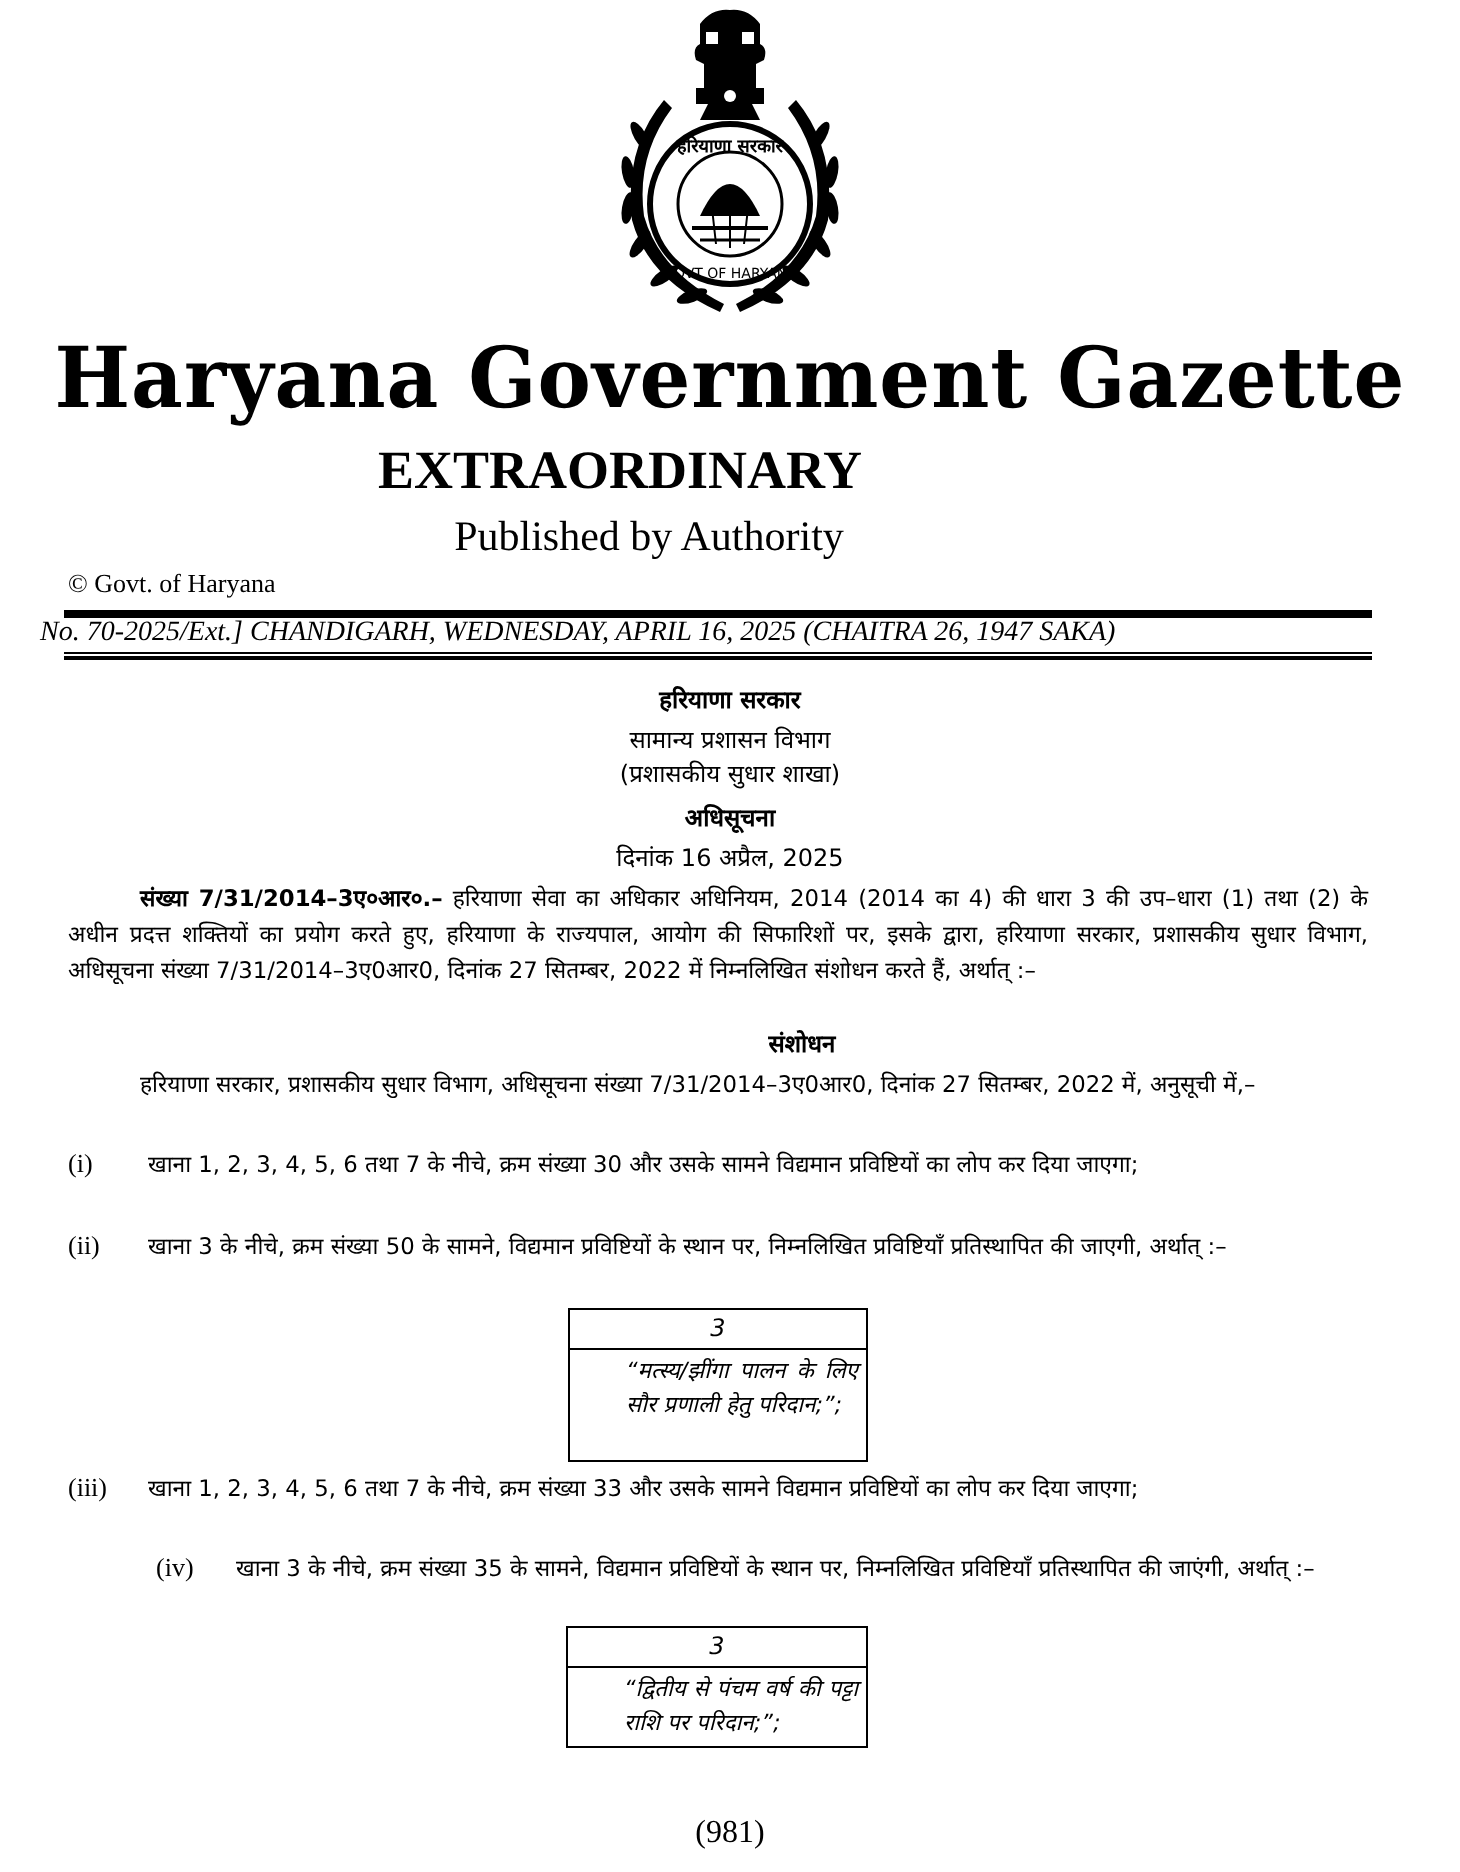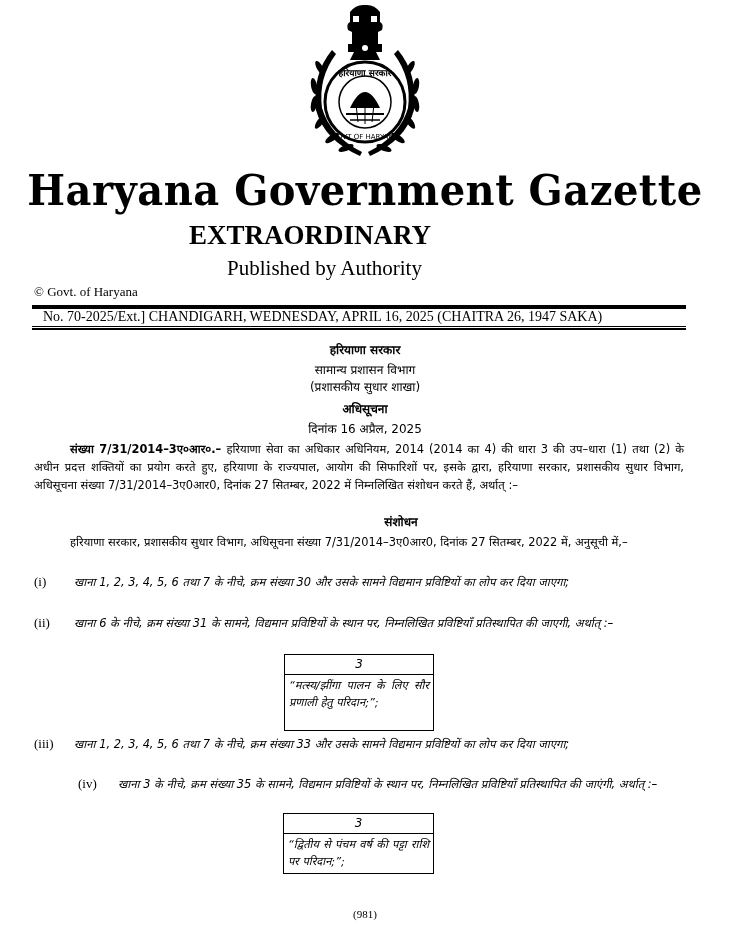--- a/index.html
+++ b/index.html
@@ -10,53 +10,53 @@
   #title { position: absolute; left: 0; width: 730px; top: 166px; text-align: center;
     font-family: "DejaVu Serif", "Liberation Serif", serif; font-weight: bold; font-size: 40px;
     letter-spacing: 0.5px; transform: scaleY(1.05); }
   #extra { position: absolute; left: 0; width: 620px; top: 220px; text-align: center;
     font-family: "Liberation Serif", serif; font-weight: bold; font-size: 27px; }
   #pubby { position: absolute; left: 0; width: 649px; top: 256px; text-align: center;
     font-family: "Liberation Serif", serif; font-size: 21px; }
   #copy { position: absolute; left: 34px; top: 284px; font-family: "Liberation Serif", serif; font-size: 13px; }
 
   #rule-top { position: absolute; left: 32px; top: 305px; width: 654px; height: 4px; background: #000; }
-  #issue-line { position: absolute; left: 43px; top: 309px; font-family: "Liberation Serif", serif; font-size: 14px; white-space: nowrap; }
+  #issue-line { position: absolute; left: 20px; top: 309px; font-family: "Liberation Serif", serif; font-size: 14px; white-space: nowrap; font-style: italic; }
   #rule-b1 { position: absolute; left: 32px; top: 326px; width: 654px; height: 1px; background: #000; }
   #rule-b2 { position: absolute; left: 32px; top: 328px; width: 654px; height: 2px; background: #000; }
 
   .ctr { position: absolute; left: 0; width: 730px; text-align: center; font-family: "DejaVu Sans", sans-serif; }
   #hdr1 { top: 341px; font-size: 12px; font-weight: bold; }
   #hdr2 { top: 361px; font-size: 12px; }
   #hdr3 { top: 378px; font-size: 12px; }
   #hdr4 { top: 400px; font-size: 12px; font-weight: bold; }
   #hdr5 { top: 420px; font-size: 12px; text-align: center; }
 
   .para { position: absolute; left: 34px; width: 650px; font-family: "DejaVu Sans", sans-serif;
     font-size: 11.4px; line-height: 18px; text-align: justify; text-align-last: left; }
   #para1 { top: 440px; text-indent: 36px; }
   #para1 b { font-weight: bold; }
   #amend-h { position: absolute; left: 0; width: 730px; text-align: center; top: 513px; font-family: "DejaVu Sans", sans-serif; font-size: 12px; font-weight: bold; padding-left: 36px; }
   #para2 { top: 533px; text-indent: 36px; }
 
   .item { position: absolute; left: 34px; width: 650px; font-family: "DejaVu Sans", sans-serif; font-size: 11.4px; line-height: 20px; }
   .item .num { position: absolute; left: 0; top: 0; font-family: "Liberation Serif", serif; font-size: 13px; }
-  .item .txt { margin-left: 40px; text-align: justify; text-align-last: left; font-style: italic; }
+  .item .txt { margin-left: 40px; text-align: justify; text-align-last: left; }
   #item1 { top: 572px; }
   #item2 { top: 613px; }
   #item3 { top: 734px; }
   #item4 { top: 774px; margin-left: 44px; }
 
   .box { position: absolute; border: 1px solid #000; font-family: "DejaVu Sans", sans-serif; font-style: italic; font-size: 11.2px; }
   .box .bh { text-align: center; border-bottom: 1px solid #000; height: 19px; line-height: 19px; font-size: 12px; }
-  .box .bb { padding: 2px 4px 2px 4px; line-height: 17px; text-align: justify; text-align-last: left; }
+  .box .bb { padding: 2px 4px 2px 4px; line-height: 17px; text-align: justify; text-align-last: left; margin-left: 24px; }
   #box1 { left: 284px; top: 654px; width: 148px; height: 75px; }
   #box2 { left: 283px; top: 813px; width: 149px; height: 59px; }
 
-  #page-num { position: absolute; left: 0; width: 730px; top: 908px; text-align: center; font-family: "Liberation Serif", serif; font-size: 11px; }
+  #page-num { position: absolute; left: 0; width: 730px; top: 908px; text-align: center; font-family: "Liberation Serif", serif; font-size: 16px; }
 </style>
 </head>
 <body>
 
 <svg id="emblem" viewBox="0 0 134 160">
 
   <g>
     <path d="M52 10 Q58 2 67 3 Q76 2 82 10 L82 20 Q86 22 84 28 L80 30 L80 42 L54 42 L54 30 L50 28 Q48 22 52 20 Z" fill="#000"></path>
     <rect x="55" y="14" width="6" height="6" fill="#fff"></rect>
     <rect x="73" y="14" width="6" height="6" fill="#fff"></rect>
@@ -114,21 +114,21 @@
 
 <div id="amend-h">संशोधन</div>
 <div id="para2" class="para">हरियाणा सरकार, प्रशासकीय सुधार विभाग, अधिसूचना संख्या 7/31/2014–3ए0आर0, दिनांक 27 सितम्बर, 2022 में, अनुसूची में,–</div>
 
 <div id="item1" class="item">
   <span class="num">(i)</span>
   <div class="txt">खाना 1, 2, 3, 4, 5, 6 तथा 7 के नीचे, क्रम संख्या 30 और उसके सामने विद्यमान प्रविष्टियों का लोप कर दिया जाएगा;</div>
 </div>
 <div id="item2" class="item">
   <span class="num">(ii)</span>
-  <div class="txt">खाना 6 के नीचे, क्रम संख्या 31 के सामने, विद्यमान प्रविष्टियों के स्थान पर, निम्नलिखित प्रविष्टियाँ प्रतिस्थापित की जाएगी, अर्थात् :–</div>
+  <div class="txt">खाना 3 के नीचे, क्रम संख्या 50 के सामने, विद्यमान प्रविष्टियों के स्थान पर, निम्नलिखित प्रविष्टियाँ प्रतिस्थापित की जाएगी, अर्थात् :–</div>
 </div>
 
 <div id="box1" class="box">
   <div class="bh">3</div>
   <div class="bb">“मत्स्य/झींगा पालन के लिए सौर प्रणाली हेतु परिदान;”;</div>
 </div>
 
 <div id="item3" class="item">
   <span class="num">(iii)</span>
   <div class="txt">खाना 1, 2, 3, 4, 5, 6 तथा 7 के नीचे, क्रम संख्या 33 और उसके सामने विद्यमान प्रविष्टियों का लोप कर दिया जाएगा;</div>

